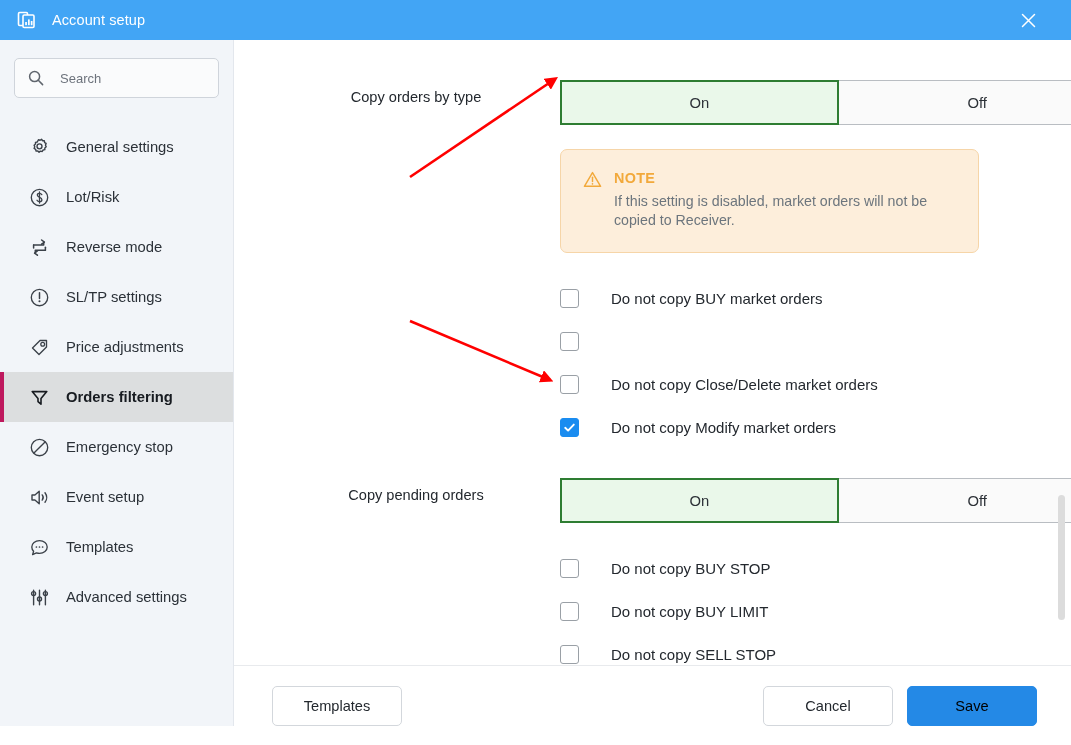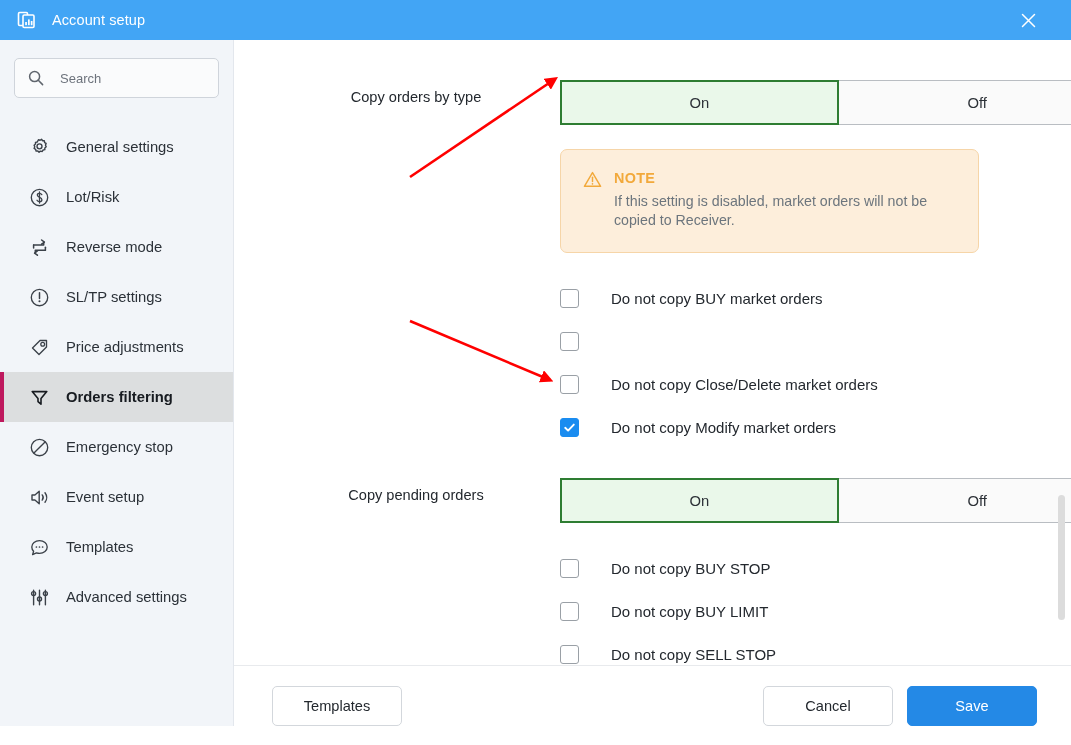--- a/index.html
+++ b/index.html
@@ -179,21 +179,21 @@
     background: #ffffff;
     border: 1px solid #d3d7dc;
     color: #23282e;
   }
   .btn-templates { width: 130px; }
   .btn-cancel { width: 130px; }
   .btn-primary {
     width: 130px;
     background: #2489e6;
     border: 1px solid #2489e6;
-    color: #ffffff;
+    color: #000000;
   }
   .foot-spacer { flex: 1 1 auto; }
   .btn-cancel { margin-right: 14px; }
 
   
   .scrollbar-track {
     position: absolute;
     right: 6px; top: 40px;
     width: 7px; height: 626px;
     background: transparent;

